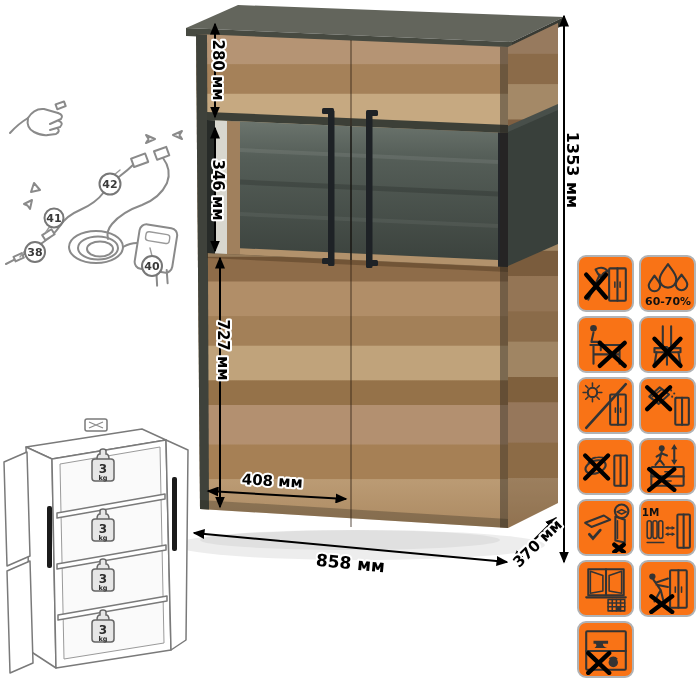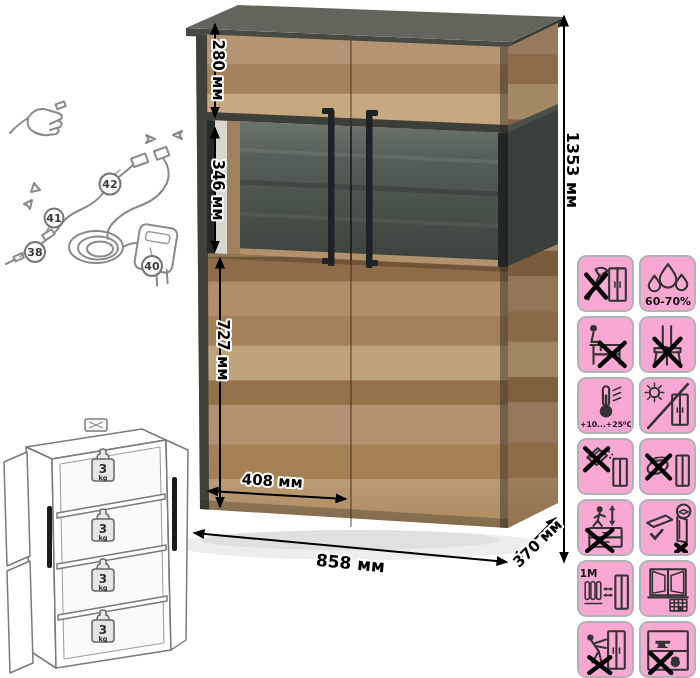--- a/index.html
+++ b/index.html
@@ -19,21 +19,21 @@
   .callout-num{font:700 11px "DejaVu Sans",sans-serif;fill:#3a3a3a;text-anchor:middle}
   
   .sk{fill:#ffffff;stroke:#7a7a7a;stroke-width:1.5;stroke-linejoin:round;stroke-linecap:round}
   .sk1{fill:none;stroke:#8a8a8a;stroke-width:1.2}
   .wt-num{font:700 12px "DejaVu Sans",sans-serif;fill:#2d2d2d;text-anchor:middle}
   .wt-unit{font:700 6.5px "DejaVu Sans",sans-serif;fill:#2d2d2d;text-anchor:middle}
   
   .icon-grid{position:absolute;left:577px;top:255px;display:grid;
              grid-template-columns:57px 57px;grid-auto-rows:57px;gap:4px 5px}
   .tile{box-sizing:border-box;width:57px;height:57px;border:2px solid #b0b3b6;border-radius:9px;
-        background:#f9a8d4;display:flex;align-items:center;justify-content:center}
+        background:#f97316;display:flex;align-items:center;justify-content:center}
   .tile svg{display:block}
   .ol{fill:none;stroke:#333;stroke-width:2;stroke-linecap:round;stroke-linejoin:round}
   .ol15{fill:none;stroke:#333;stroke-width:1.5;stroke-linecap:round;stroke-linejoin:round}
   .fl{fill:#333;stroke:none}
   .xx{fill:none;stroke:#000;stroke-width:4.2;stroke-linecap:round}
   .itx{font-family:"DejaVu Sans",sans-serif;font-weight:700;fill:#111;text-anchor:middle}
 </style>
 </head>
 <body>
 
@@ -276,29 +276,20 @@
 
     <div class="tile">
       <svg width="50" height="50" viewBox="0 0 48 48">
         <path class="ol" d="M19 6 V26 M27 6 V26 M19 26 H23 M27 26 H31"></path>
         <rect class="ol" x="11" y="27" width="25" height="4"></rect>
         <path class="ol" d="M13 31 L11 43 M34 31 L36 43 M23 31 V43"></path>
         <path class="xx" d="M11 18 L36 44 M36 18 L11 44"></path>
       </svg>
     </div>
 
-    <div class="tile">
-      <svg width="50" height="50" viewBox="0 0 48 48">
-        <rect class="ol" x="21" y="5" width="6" height="19" rx="3"></rect>
-        <circle class="fl" cx="24" cy="29" r="6"></circle>
-        <line x1="24" y1="13" x2="24" y2="25" stroke="#333" stroke-width="2.5"></line>
-        <path class="ol15" d="M31 9 L38 6 M31 14 L38 11 M31 19 L38 16"></path>
-        <text class="itx" x="24" y="44" font-size="7.4">+10...+25⁰C</text>
-      </svg>
-    </div>
 
     <div class="tile">
       <svg width="50" height="50" viewBox="0 0 48 48">
         <circle class="ol" cx="11" cy="11" r="4.5"></circle>
         <path class="ol15" d="M11 2 V5 M11 17 V20 M2 11 H5 M17 11 H20 M4.5 4.5 L6.7 6.7 M15.3 15.3 L17.5 17.5 M4.5 17.5 L6.7 15.3 M15.3 6.7 L17.5 4.5"></path>
         <rect class="ol" x="28" y="13" width="15" height="29" rx="1"></rect>
         <line class="ol" x1="35.5" y1="13" x2="35.5" y2="42"></line>
         <path class="ol15" d="M33 26 v4 M38 26 v4"></path>
         <line x1="43" y1="3" x2="5" y2="45" stroke="#333" stroke-width="2.5" stroke-linecap="round"></line>
       </svg>

